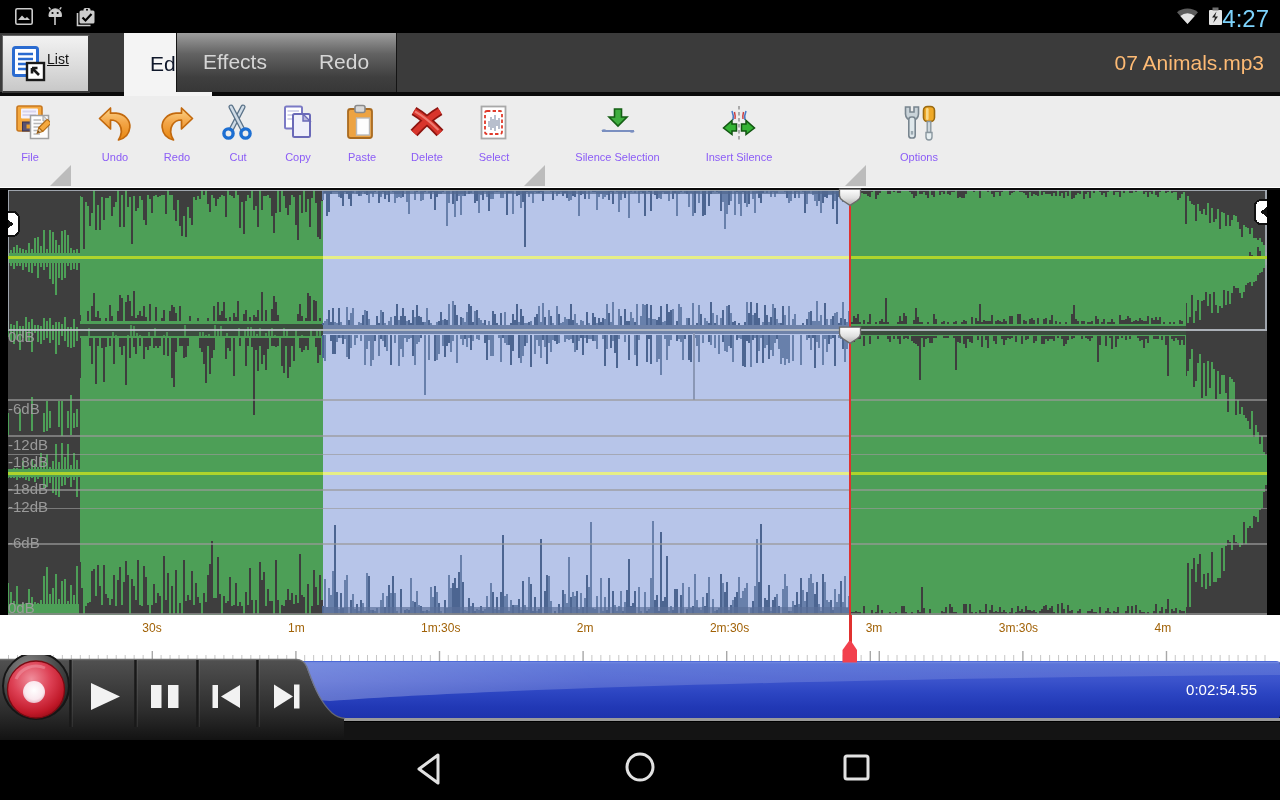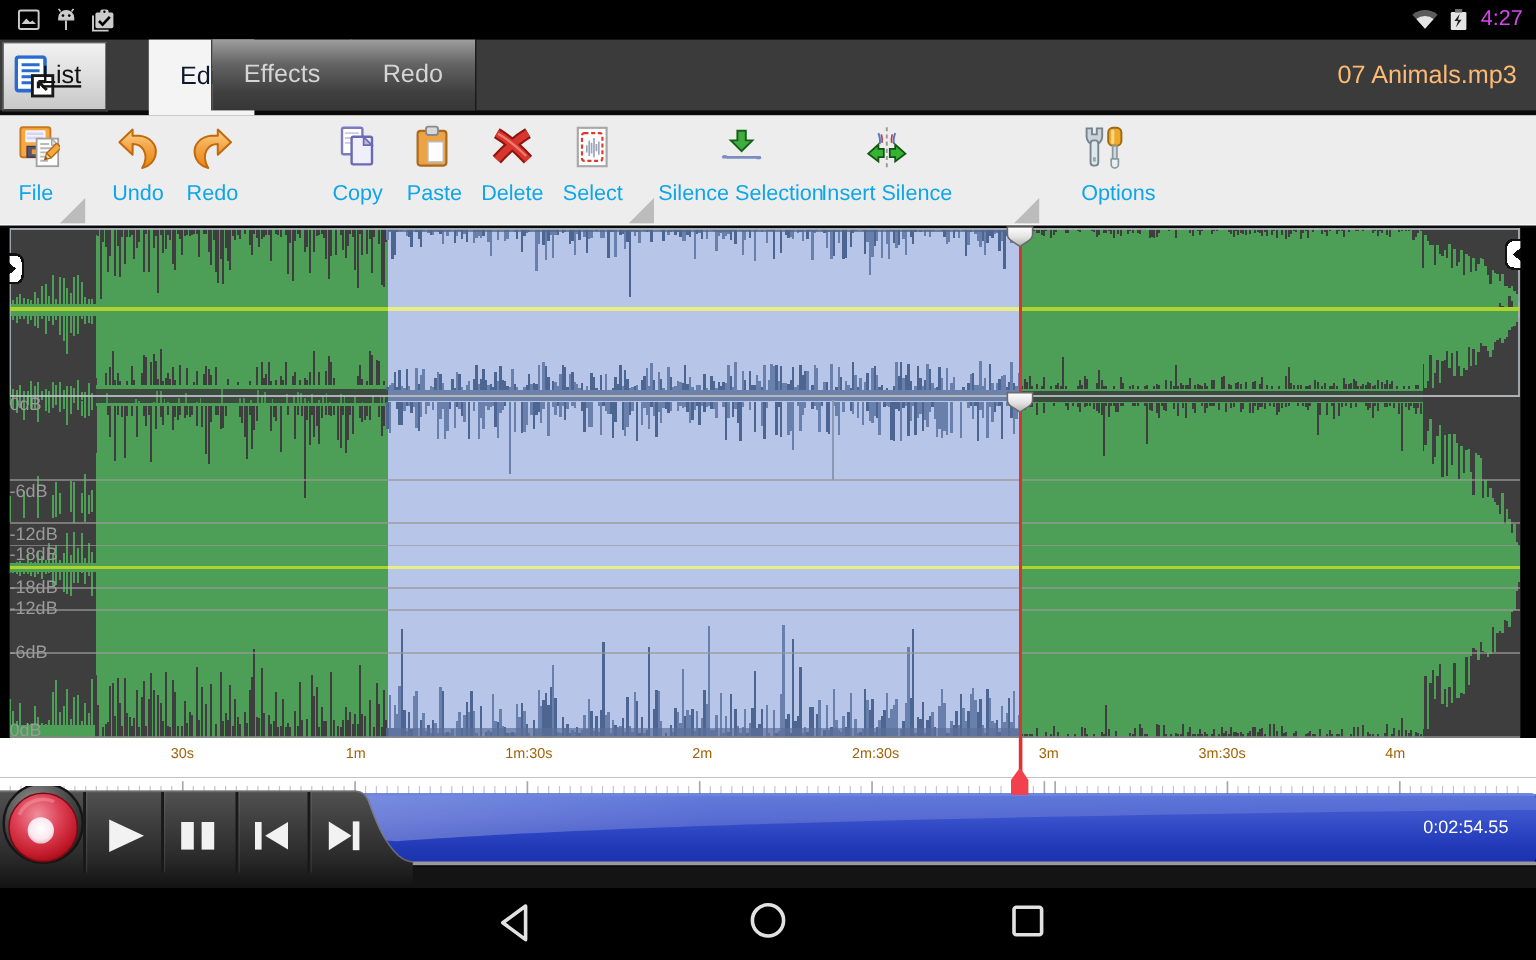--- a/index.html
+++ b/index.html
@@ -1,38 +1,38 @@
 <!DOCTYPE html>
 <html><head><meta charset="utf-8">
 <style>
   html,body{margin:0;padding:0;width:1280px;height:800px;overflow:hidden;background:#000;
     font-family:"Liberation Sans",sans-serif;}
   .abs{position:absolute;}
   #app{position:relative;width:1280px;height:800px;background:#000;}
   
   #status{left:0;top:0;width:1280px;height:33px;background:#000;}
-  #clock{right:11px;top:5px;color:#d946ef;font-size:18px;}
+  #clock{right:11px;top:5px;color:#7dd3fc;font-size:24px;}
   
   #tabbar{left:0;top:33px;width:1280px;height:63px;background:#3b3b3b;}
   #tabblack{left:0;top:92px;width:1280px;height:4px;background:#0a0a0a;}
   #listbtn{left:2px;top:35px;width:85px;height:55px;background:linear-gradient(#f2f2f2,#dcdcdc 55%,#c8c8c8);
      border:1px solid #666;border-right:2px solid #3a3a3a;border-bottom:2px solid #3a3a3a;}
-  #listbtn span{position:absolute;left:32px;top:15px;font-size:21px;color:#111;text-decoration:underline;}
+  #listbtn span{position:absolute;left:44px;top:15px;font-size:14px;color:#111;text-decoration:underline;}
   .tab{top:33px;height:59px;line-height:58px;text-align:center;font-size:21px;}
   #tab-edit{left:88px;width:88px;background:#f4f4f4;color:#0f172a;height:63px;line-height:62px;margin-left:36px;}
   #tab-effects{left:176px;width:116px;background:linear-gradient(#9e9e9e,#636363 35%,#3f3f3f 75%,#373737);
      color:#d6d6d6;border-left:1px solid #141414;border-right:1px solid #141414;}
   #tab-share{left:292px;width:104px;background:linear-gradient(#9e9e9e,#636363 35%,#3f3f3f 75%,#373737);
      color:#d6d6d6;border-right:1px solid #141414;}
   #fname{right:16px;top:51px;color:#fdba74;font-size:21px;}
   
   #toolbar{left:0;top:96px;width:1280px;height:91px;background:#ededed;border-bottom:1px solid #fff;}
   #toolblack{left:0;top:188px;width:1280px;height:2px;background:#0a0a0a;}
   .tbtn{top:96px;height:90px;}
-  .tlabel{position:absolute;top:55px;width:100%;text-align:center;font-size:18px;color:#0ea5e9;}
+  .tlabel{position:absolute;top:55px;width:100%;text-align:center;font-size:11px;color:#8b5cf6;}
   .ticon{position:absolute;top:7px;left:50%;margin-left:-20px;width:40px;height:40px;}
   .tri{position:absolute;width:0;height:0;border-style:solid;border-width:0 0 21px 21px;
      border-color:transparent transparent #bcbcbc transparent;top:165px;}
   
   #wave{left:0;top:190px;width:1280px;height:299px;}
   #lblack{left:0;top:190px;width:8px;height:470px;background:#000;}
   #rblack{left:1267px;top:190px;width:13px;height:470px;background:#000;}
   
   #timeline{left:0;top:615px;width:1280px;height:33px;background:#fff;}
   .tl{position:absolute;top:6px;font-size:12px;color:#a16207;transform:translateX(-50%);}
@@ -124,20 +124,31 @@
       <div class="tlabel" style="margin-left:0px">Undo</div>
     </div>
     <div class="abs tbtn" style="left:147px;width:60px;">
       <div class="ticon"><svg width="40" height="40" viewBox="0 0 40 40">
           <g transform="scale(-1,1) translate(-40,0)">
 <path d="M4.5 15.5 L15.5 5 V10.2 L21 10.2 C30 11 35.5 17.5 34.8 24.5 C34.2 31 29.5 35.5 23.5 37 C26.5 32 27.2 26 24.6 21.8 C22.6 18.6 19 17 15.5 17 V26 Z" fill="url(#og)" stroke="#c2690e" stroke-width="1.7" stroke-linejoin="round"></path>
 </g>
         </svg></div>
       <div class="tlabel" style="margin-left:0px">Redo</div>
     </div>
+    <div class="abs tbtn" style="left:208px;width:60px;">
+      <div class="ticon"><svg width="40" height="40" viewBox="0 0 40 40">
+<path d="M13.5 26 L25 4" stroke="#5a7288" stroke-width="5" stroke-linecap="round"></path>
+<path d="M13.5 26 L25 4" stroke="#cfdbe6" stroke-width="2.6" stroke-linecap="round"></path>
+<path d="M24.5 26 L13 4" stroke="#5a7288" stroke-width="5" stroke-linecap="round"></path>
+<path d="M24.5 26 L13 4" stroke="#cfdbe6" stroke-width="2.6" stroke-linecap="round"></path>
+<circle cx="10.5" cy="30.5" r="4.6" fill="none" stroke="#1d6fd2" stroke-width="3.4"></circle>
+<circle cx="27.5" cy="30.5" r="4.6" fill="none" stroke="#1d6fd2" stroke-width="3.4"></circle>
+</svg></div>
+      <div class="tlabel" style="margin-left:0px">Cut</div>
+    </div>
     <div class="abs tbtn" style="left:268px;width:60px;">
       <div class="ticon"><svg width="40" height="40" viewBox="0 0 40 40">
 <rect x="7" y="3.5" width="17" height="22" rx="1.5" fill="#fff" stroke="#7b7ac5" stroke-width="2"></rect>
 <path d="M9.5 8 H21 M9.5 12 H21 M9.5 16 H21" stroke="#c8c8e8" stroke-width="1.5"></path>
 <rect x="15" y="11" width="17" height="23" rx="1.5" fill="#efeffa" stroke="#6a69b8" stroke-width="2"></rect>
 <path d="M25 11 L32 18 L25 18 Z" fill="#b8b7dd" stroke="#6a69b8" stroke-width="1.4"></path>
 </svg></div>
       <div class="tlabel" style="margin-left:0px">Copy</div>
     </div>
     <div class="abs tbtn" style="left:332px;width:60px;">
@@ -186,21 +197,21 @@
     <div class="abs tbtn" style="left:889px;width:60px;">
       <div class="ticon"><svg width="40" height="40" viewBox="0 0 40 40">
 <path d="M6.5 4 V11 A6.5 6.5 0 0 0 19.5 11 V4 H15 V9 H11 V4 Z" fill="#c9d3d9" stroke="#78858f" stroke-width="1.6"></path>
 <rect x="9.8" y="14" width="6.4" height="21" rx="2.6" fill="#dfe8ec" stroke="#78858f" stroke-width="1.6"></rect>
 <rect x="11.8" y="28" width="2.4" height="3.6" fill="#9aa8b0"></rect>
 <rect x="24.5" y="3.5" width="11" height="15" rx="4" fill="#efa928" stroke="#9a6a10" stroke-width="1.6"></rect>
 <rect x="27" y="5" width="2.6" height="12" rx="1.3" fill="#f8d888"></rect>
 <rect x="28.2" y="18.5" width="3.6" height="11" fill="#cfd8dc" stroke="#8a979f" stroke-width="1.4"></rect>
 <path d="M27 29.5 h6 v4.5 a3 3 0 0 1 -6 0 Z" fill="#e8f0f2" stroke="#8a979f" stroke-width="1.4"></path>
 </svg></div>
-      <div class="tlabel" style="margin-left:12px">Options</div>
+      <div class="tlabel" style="margin-left:0px">Options</div>
     </div>
     <div class="abs tri" style="left:50px"></div>
     <div class="abs tri" style="left:524px"></div>
     <div class="abs tri" style="left:845px"></div>
     <div class="abs" id="wave"><svg xmlns="http://www.w3.org/2000/svg" width="1280" height="425" viewBox="0 0 1280 425" shape-rendering="crispEdges">
         <rect width="1280" height="425" fill="#3e3e3e"></rect>
         <rect x="323" width="527" height="425" fill="#b7c5e9"></rect>
         <rect x="80" width="243" height="425" fill="#4d9f57"></rect>
         <rect x="850" width="336" height="425" fill="#4d9f57"></rect>
         <path d="M8 59.435V76.0036M11 59.6338V76.3026M14 57.1667V78.8552M17 54.7049V76.1472M20 57.9664V76.0338M23 59.1375V79.8029M26 59.9653V77.0059M29 53.3315V81.8049M32 58.6634V83.4367M35 48.0534V76.0061M38 46.9115V88.0051M41 56.3966V77.1876M44 39.5281V80.4367M47 59.4725V76.6509M50 40.4911V89.0829M53 41.5464V94.121M56 50.4075V104.72M59 54.5053V87.5951M62 40.7248V89.9087M65 39.5097V88.4574M68 45.1525V76.2162M71 57.5602V80.1256M74 59.5449V78.9125M77 59.3364V79.8684" stroke="#4d9f57" stroke-width="1.6" fill="none"></path>

